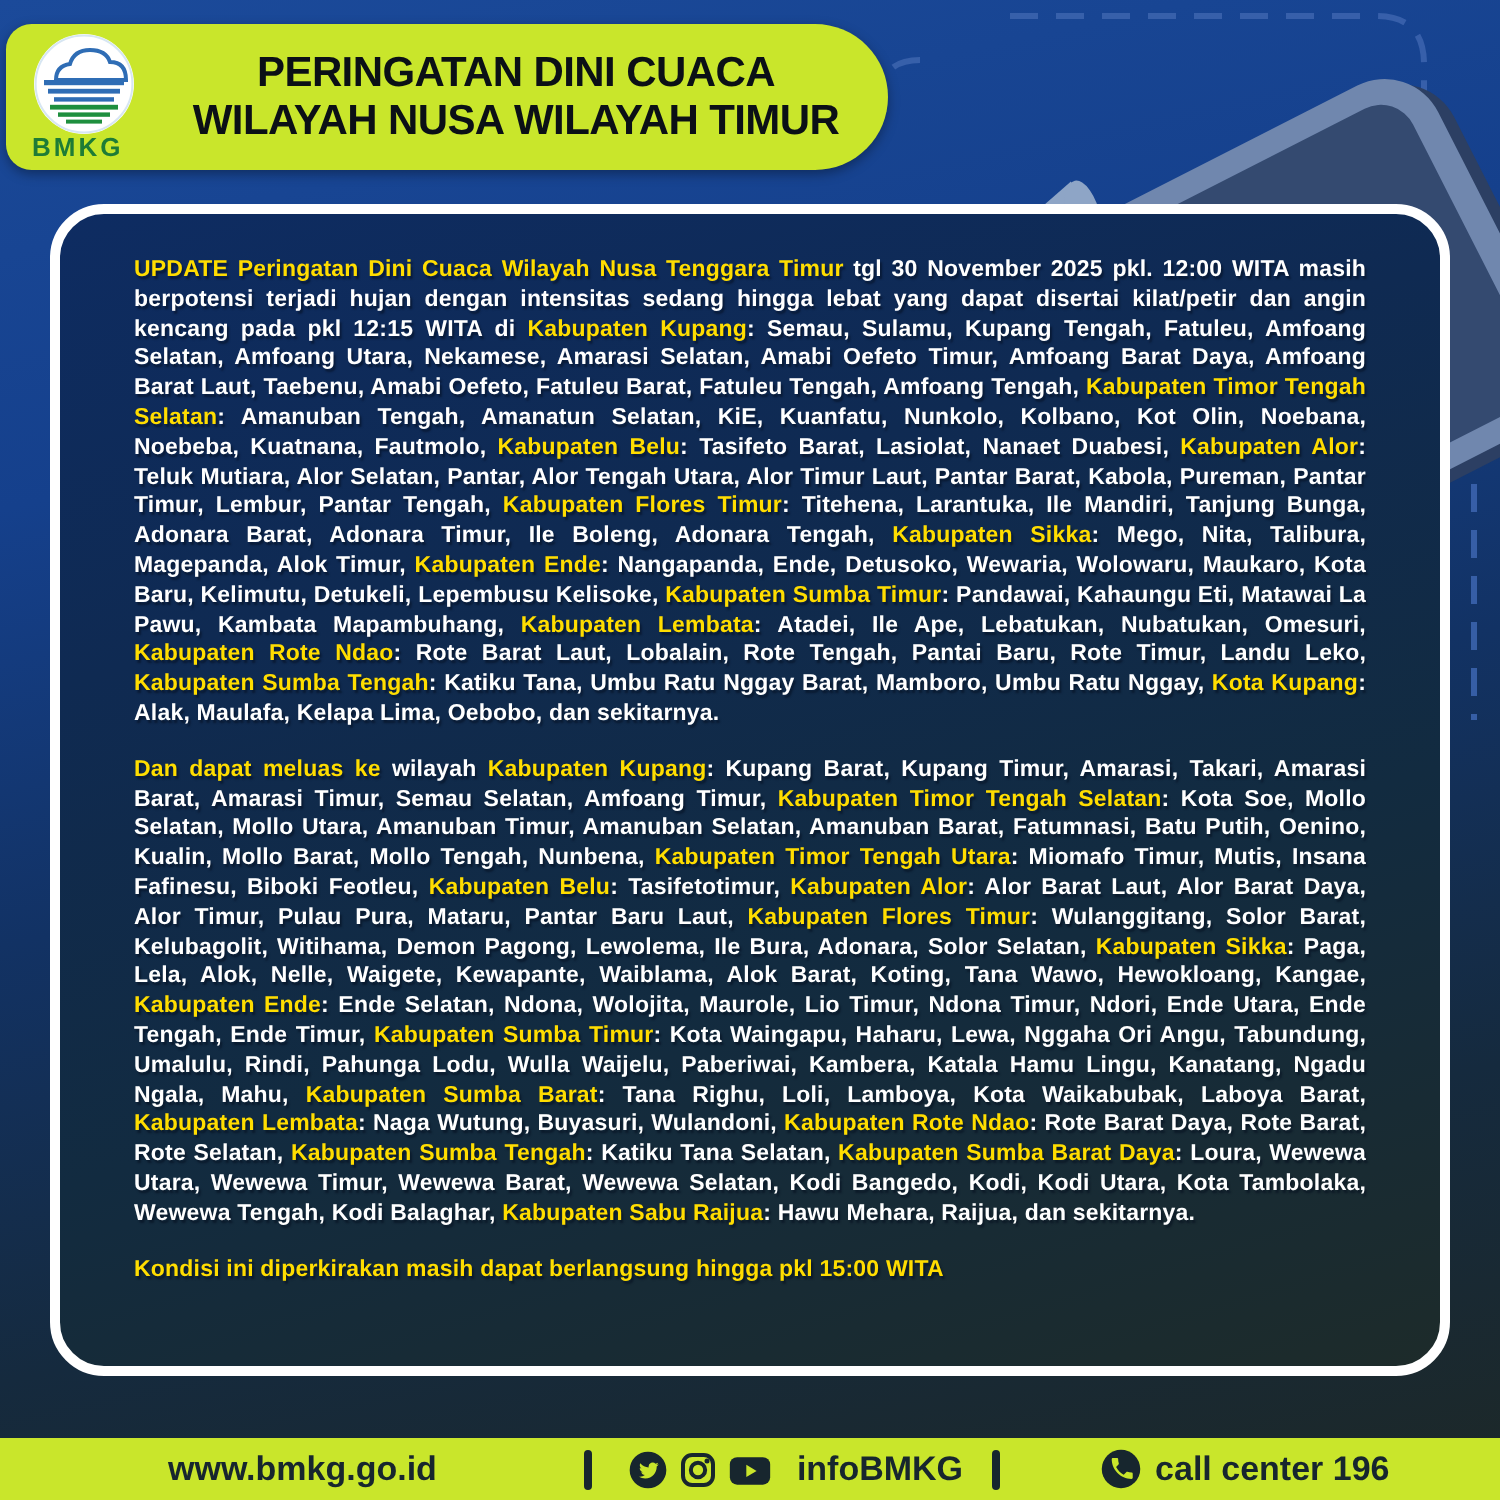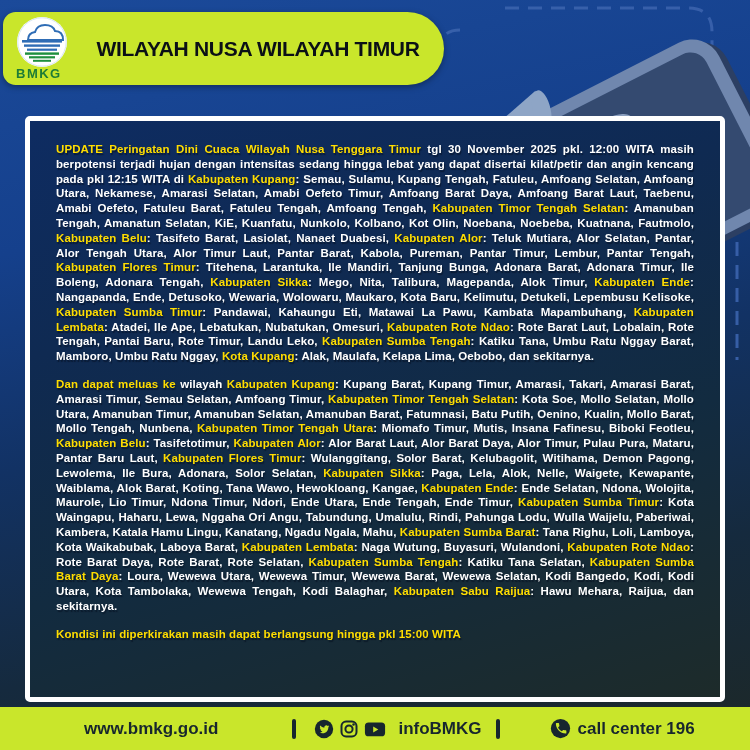--- a/index.html
+++ b/index.html
@@ -17,36 +17,36 @@
     background:#c9e62b; border-radius:14px 40px 40px 14px;
     display:flex; align-items:center; box-shadow:0 2px 6px rgba(0,0,0,.35);
   }
   .logo { margin-left:13px; width:80px; display:flex; flex-direction:column; align-items:flex-start; }
   .logo-text { color:#1e7c36; font-weight:bold; font-size:13px; letter-spacing:1.5px; margin-top:-2px; }
   .title { flex:1; text-align:center; color:#0b1016; font-weight:bold; line-height:1.12; padding-right:24px; letter-spacing:-0.3px; }
   .title div { font-size:21px; white-space:nowrap; }
 
   
   .content-box {
-    position:absolute; left:25px; top:116px; width:700px; height:586px; box-sizing:border-box;
-    border:5px solid #ffffff; border-radius:5px;
+    position:absolute; left:25px; top:102px; width:700px; height:586px; box-sizing:border-box;
+    border:5px solid #ffffff; border-radius:27px;
     background: linear-gradient(163deg, #0e2c62 0%, #0f2a52 30%, #122b40 62%, #1d2b2a 100%);
-    padding:21px 26px; overflow:hidden;
+    padding:21px 37px; overflow:hidden;
   }
   .content-box p {
     margin:0 0 13px; color:#ffffff; font-size:11.5px; font-weight:bold;
     line-height:14.8px; text-align:justify; letter-spacing:0.1px;
     text-shadow:1px 1.5px 1px rgba(4,12,30,.55);
   }
   .content-box p:last-child { margin-bottom:0; }
   .hl { color:#ffdd00; }
 
   
   .footer-bar {
-    position:absolute; left:0; bottom:0; width:750px; height:43px; background:#c9e62b;
+    position:absolute; left:0; bottom:0; width:750px; height:31px; background:#c9e62b;
     display:flex; align-items:center; color:#17262e; font-weight:bold; font-size:17px;
   }
   .fb-sep { width:4px; height:20px; background:#17262e; border-radius:2px; }
   .fb-website { margin-left:84px; }
   .fb-sep1 { margin-left:74px; }
   .fb-icons { margin-left:18px; display:flex; align-items:center; gap:5px; }
   .fb-handle { margin-left:12px; }
   .fb-sep2 { margin-left:14px; }
   .fb-phone { margin-left:50px; display:flex; align-items:center; gap:7px; }
   .fb-icons svg, .fb-phone svg { display:block; }
@@ -118,20 +118,21 @@
             <rect x="13" y="40.2" width="26" height="2.2"></rect>
             <rect x="17" y="43.8" width="18" height="2"></rect>
           </g>
           <path d="M12 24 q0-7 7-8 q2-7 10-7 q8 0 10 6 q8 0 8 9 Z" fill="#ffffff" stroke="#2f6db5" stroke-width="2"></path>
         </g>
         <circle cx="26" cy="26" r="24.2" fill="none" stroke="#d7e6f2" stroke-width="1"></circle>
       </svg>
       <div class="logo-text">BMKG</div>
     </div>
     <div class="title">
+      <div>PERINGATAN DINI CUACA</div>
       <div>WILAYAH NUSA WILAYAH TIMUR</div>
     </div>
   </div>
 
   <div class="content-box">
     <p><span class="hl">UPDATE Peringatan Dini Cuaca Wilayah Nusa Tenggara Timur</span><span class="txt"> tgl 30 November 2025 pkl. 12:00 WITA masih berpotensi terjadi hujan dengan intensitas sedang hingga lebat yang dapat disertai kilat/petir dan angin kencang pada pkl 12:15 WITA di </span><span class="hl">Kabupaten Kupang</span><span class="txt">: Semau, Sulamu, Kupang Tengah, Fatuleu, Amfoang Selatan, Amfoang Utara, Nekamese, Amarasi Selatan, Amabi Oefeto Timur, Amfoang Barat Daya, Amfoang Barat Laut, Taebenu, Amabi Oefeto, Fatuleu Barat, Fatuleu Tengah, Amfoang Tengah, </span><span class="hl">Kabupaten Timor Tengah Selatan</span><span class="txt">: Amanuban Tengah, Amanatun Selatan, KiE, Kuanfatu, Nunkolo, Kolbano, Kot Olin, Noebana, Noebeba, Kuatnana, Fautmolo, </span><span class="hl">Kabupaten Belu</span><span class="txt">: Tasifeto Barat, Lasiolat, Nanaet Duabesi, </span><span class="hl">Kabupaten Alor</span><span class="txt">: Teluk Mutiara, Alor Selatan, Pantar, Alor Tengah Utara, Alor Timur Laut, Pantar Barat, Kabola, Pureman, Pantar Timur, Lembur, Pantar Tengah, </span><span class="hl">Kabupaten Flores Timur</span><span class="txt">: Titehena, Larantuka, Ile Mandiri, Tanjung Bunga, Adonara Barat, Adonara Timur, Ile Boleng, Adonara Tengah, </span><span class="hl">Kabupaten Sikka</span><span class="txt">: Mego, Nita, Talibura, Magepanda, Alok Timur, </span><span class="hl">Kabupaten Ende</span><span class="txt">: Nangapanda, Ende, Detusoko, Wewaria, Wolowaru, Maukaro, Kota Baru, Kelimutu, Detukeli, Lepembusu Kelisoke, </span><span class="hl">Kabupaten Sumba Timur</span><span class="txt">: Pandawai, Kahaungu Eti, Matawai La Pawu, Kambata Mapambuhang, </span><span class="hl">Kabupaten Lembata</span><span class="txt">: Atadei, Ile Ape, Lebatukan, Nubatukan, Omesuri, </span><span class="hl">Kabupaten Rote Ndao</span><span class="txt">: Rote Barat Laut, Lobalain, Rote Tengah, Pantai Baru, Rote Timur, Landu Leko, </span><span class="hl">Kabupaten Sumba Tengah</span><span class="txt">: Katiku Tana, Umbu Ratu Nggay Barat, Mamboro, Umbu Ratu Nggay, </span><span class="hl">Kota Kupang</span><span class="txt">: Alak, Maulafa, Kelapa Lima, Oebobo, dan sekitarnya.</span></p>
     <p><span class="hl">Dan dapat meluas ke</span><span class="txt"> wilayah </span><span class="hl">Kabupaten Kupang</span><span class="txt">: Kupang Barat, Kupang Timur, Amarasi, Takari, Amarasi Barat, Amarasi Timur, Semau Selatan, Amfoang Timur, </span><span class="hl">Kabupaten Timor Tengah Selatan</span><span class="txt">: Kota Soe, Mollo Selatan, Mollo Utara, Amanuban Timur, Amanuban Selatan, Amanuban Barat, Fatumnasi, Batu Putih, Oenino, Kualin, Mollo Barat, Mollo Tengah, Nunbena, </span><span class="hl">Kabupaten Timor Tengah Utara</span><span class="txt">: Miomafo Timur, Mutis, Insana Fafinesu, Biboki Feotleu, </span><span class="hl">Kabupaten Belu</span><span class="txt">: Tasifetotimur, </span><span class="hl">Kabupaten Alor</span><span class="txt">: Alor Barat Laut, Alor Barat Daya, Alor Timur, Pulau Pura, Mataru, Pantar Baru Laut, </span><span class="hl">Kabupaten Flores Timur</span><span class="txt">: Wulanggitang, Solor Barat, Kelubagolit, Witihama, Demon Pagong, Lewolema, Ile Bura, Adonara, Solor Selatan, </span><span class="hl">Kabupaten Sikka</span><span class="txt">: Paga, Lela, Alok, Nelle, Waigete, Kewapante, Waiblama, Alok Barat, Koting, Tana Wawo, Hewokloang, Kangae, </span><span class="hl">Kabupaten Ende</span><span class="txt">: Ende Selatan, Ndona, Wolojita, Maurole, Lio Timur, Ndona Timur, Ndori, Ende Utara, Ende Tengah, Ende Timur, </span><span class="hl">Kabupaten Sumba Timur</span><span class="txt">: Kota Waingapu, Haharu, Lewa, Nggaha Ori Angu, Tabundung, Umalulu, Rindi, Pahunga Lodu, Wulla Waijelu, Paberiwai, Kambera, Katala Hamu Lingu, Kanatang, Ngadu Ngala, Mahu, </span><span class="hl">Kabupaten Sumba Barat</span><span class="txt">: Tana Righu, Loli, Lamboya, Kota Waikabubak, Laboya Barat, </span><span class="hl">Kabupaten Lembata</span><span class="txt">: Naga Wutung, Buyasuri, Wulandoni, </span><span class="hl">Kabupaten Rote Ndao</span><span class="txt">: Rote Barat Daya, Rote Barat, Rote Selatan, </span><span class="hl">Kabupaten Sumba Tengah</span><span class="txt">: Katiku Tana Selatan, </span><span class="hl">Kabupaten Sumba Barat Daya</span><span class="txt">: Loura, Wewewa Utara, Wewewa Timur, Wewewa Barat, Wewewa Selatan, Kodi Bangedo, Kodi, Kodi Utara, Kota Tambolaka, Wewewa Tengah, Kodi Balaghar, </span><span class="hl">Kabupaten Sabu Raijua</span><span class="txt">: Hawu Mehara, Raijua, dan sekitarnya.</span></p>
     <p><span class="hl">Kondisi ini diperkirakan masih dapat berlangsung hingga pkl 15:00 WITA</span></p>
   </div>
 

